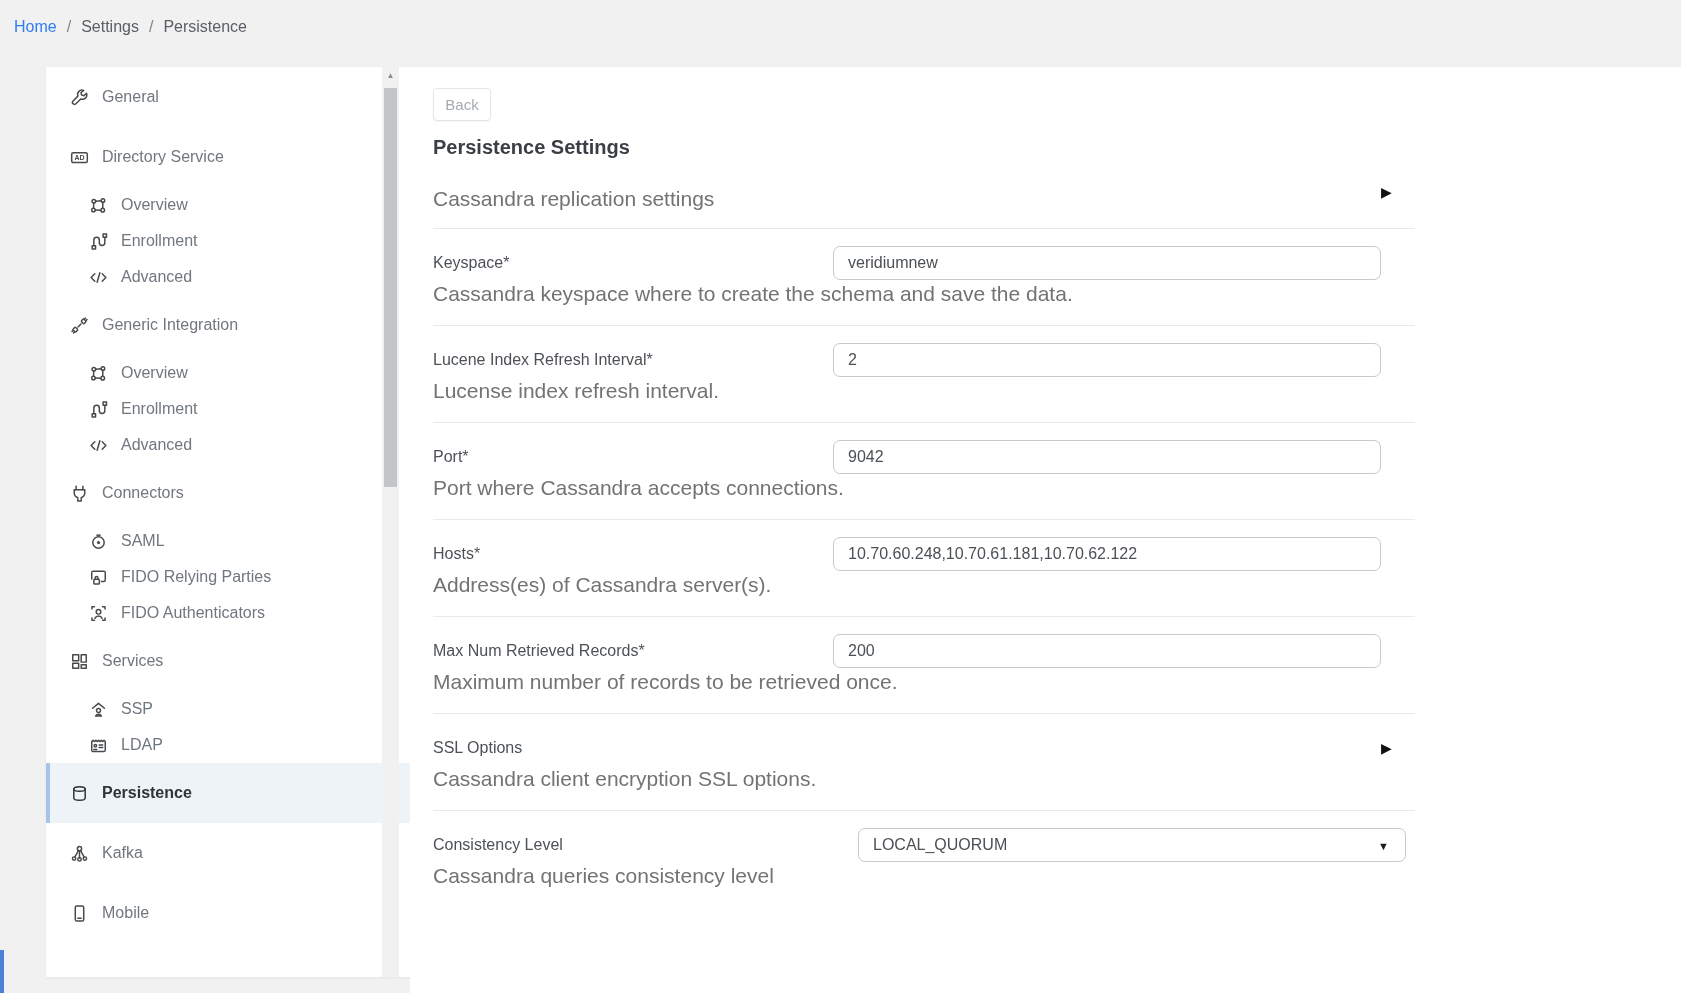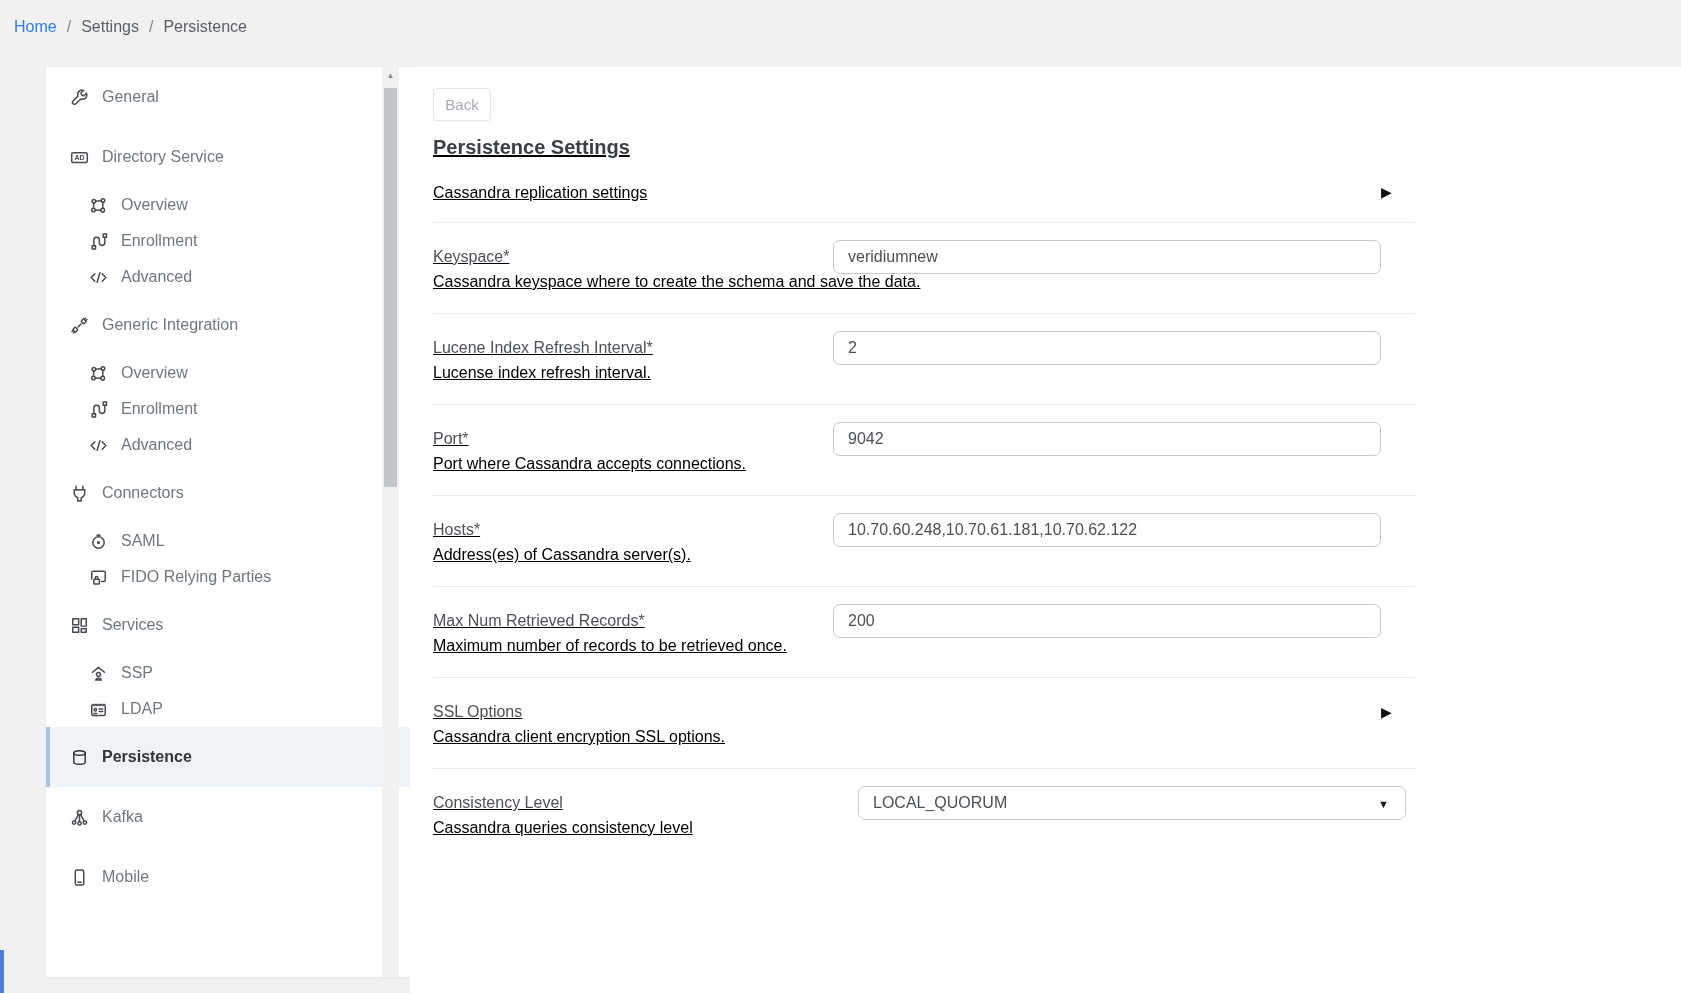--- a/index.html
+++ b/index.html
@@ -50,40 +50,40 @@
   }
   .scroll-thumb{
     position:absolute;top:21px;left:2px;width:13px;height:399px;
     background:#c3c6c9;cursor:pointer;
   }
   .edge-strip{
     position:absolute;left:0;top:950px;width:4px;height:43px;background:#4d80d6;
   }
   
   .main-card{
-    position:absolute;left:410px;top:67px;right:0;bottom:0;background:#ffffff;text-decoration:underline;
+    position:absolute;left:410px;top:67px;right:0;bottom:0;background:#ffffff;
   }
   .main-inner{margin-left:23px;width:982px;}
   .back-btn{
     margin-top:21px;min-width:58px;height:33px;padding:0 11px;
     background:#fff;border:1px solid #e3e6e9;border-radius:4px;
     color:#a6abb1;font-size:15px;font-family:inherit;cursor:pointer;
     box-shadow:0 1px 2px rgba(0,0,0,.04);
   }
   .page-title{
     margin-top:13px;font-size:20px;font-weight:bold;color:#3a3f45;line-height:26px;
   }
   .form-rows{margin-top:0;}
   .form-row{
     position:relative;padding:22px 0 18px;border-bottom:1px solid #e9eaeb;
   }
   .form-row.first{padding-top:20px;padding-bottom:16px;}
   .form-row.last{border-bottom:none;}
   .field-label{font-size:16px;color:#4c5157;line-height:24px;}
-  .field-desc{font-size:16px;color:#000000;line-height:26px;}
+  .field-desc{margin-top:6px;font-size:21px;color:#737373;line-height:26px;}
   .field-input{
     position:absolute;left:400px;top:17px;width:548px;height:34px;
     box-sizing:border-box;border:1px solid #c6c9cd;border-radius:7px;
     padding:0 14px;font-size:16px;color:#4b5055;font-family:inherit;background:#fff;
     outline:none;
   }
   .field-select{
     position:absolute;left:425px;top:17px;width:548px;height:34px;
     box-sizing:border-box;border:1px solid #c6c9cd;border-radius:7px;
     background:#fff;cursor:pointer;display:flex;align-items:center;
@@ -238,20 +238,30 @@
     <div class="side-item lvl1">
     <span class="icon">
         <svg viewBox="0 0 18 18" fill="none" stroke="currentColor" stroke-width="1.4" stroke-linecap="round" stroke-linejoin="round">
           <path d="M2.6 10.5V4.4A1.4 1.4 0 0 1 4 3h10a1.4 1.4 0 0 1 1.4 1.4v7A1.4 1.4 0 0 1 14 12.8h-2.2"></path>
           <rect x="4.6" y="10.6" width="5.2" height="4.6" rx="0.8"></rect>
           <path d="M5.9 10.6V9.4a1.3 1.3 0 0 1 2.6 0v1.2"></path>
         </svg>
       </span>
     <span class="lbl">FIDO Relying Parties</span>
   </div>
+    <div class="side-item lvl1">
+    <span class="icon">
+        <svg viewBox="0 0 18 18" fill="none" stroke="currentColor" stroke-width="1.4" stroke-linecap="round" stroke-linejoin="round">
+          <path d="M2.8 4.8V2.6h2.4M15.2 4.8V2.6h-2.4M2.8 13.2v2.2h2.4M15.2 13.2v2.2h-2.4"></path>
+          <circle cx="9" cy="7.4" r="2.2"></circle>
+          <path d="M5.6 13.6a3.7 3.7 0 0 1 6.8 0"></path>
+        </svg>
+      </span>
+    <span class="lbl">FIDO Authenticators</span>
+  </div>
     <div class="side-item lvl0">
     <span class="icon">
         <svg viewBox="0 0 18 18" fill="none" stroke="currentColor" stroke-width="1.4" stroke-linecap="round" stroke-linejoin="round">
           <rect x="2.6" y="2.6" width="5.6" height="5.6"></rect>
           <rect x="10.6" y="2.6" width="4.8" height="7"></rect>
           <rect x="2.6" y="10.6" width="5.6" height="4.8"></rect>
           <rect x="10.6" y="12" width="4.8" height="3.4"></rect>
         </svg>
       </span>
     <span class="lbl">Services</span>

